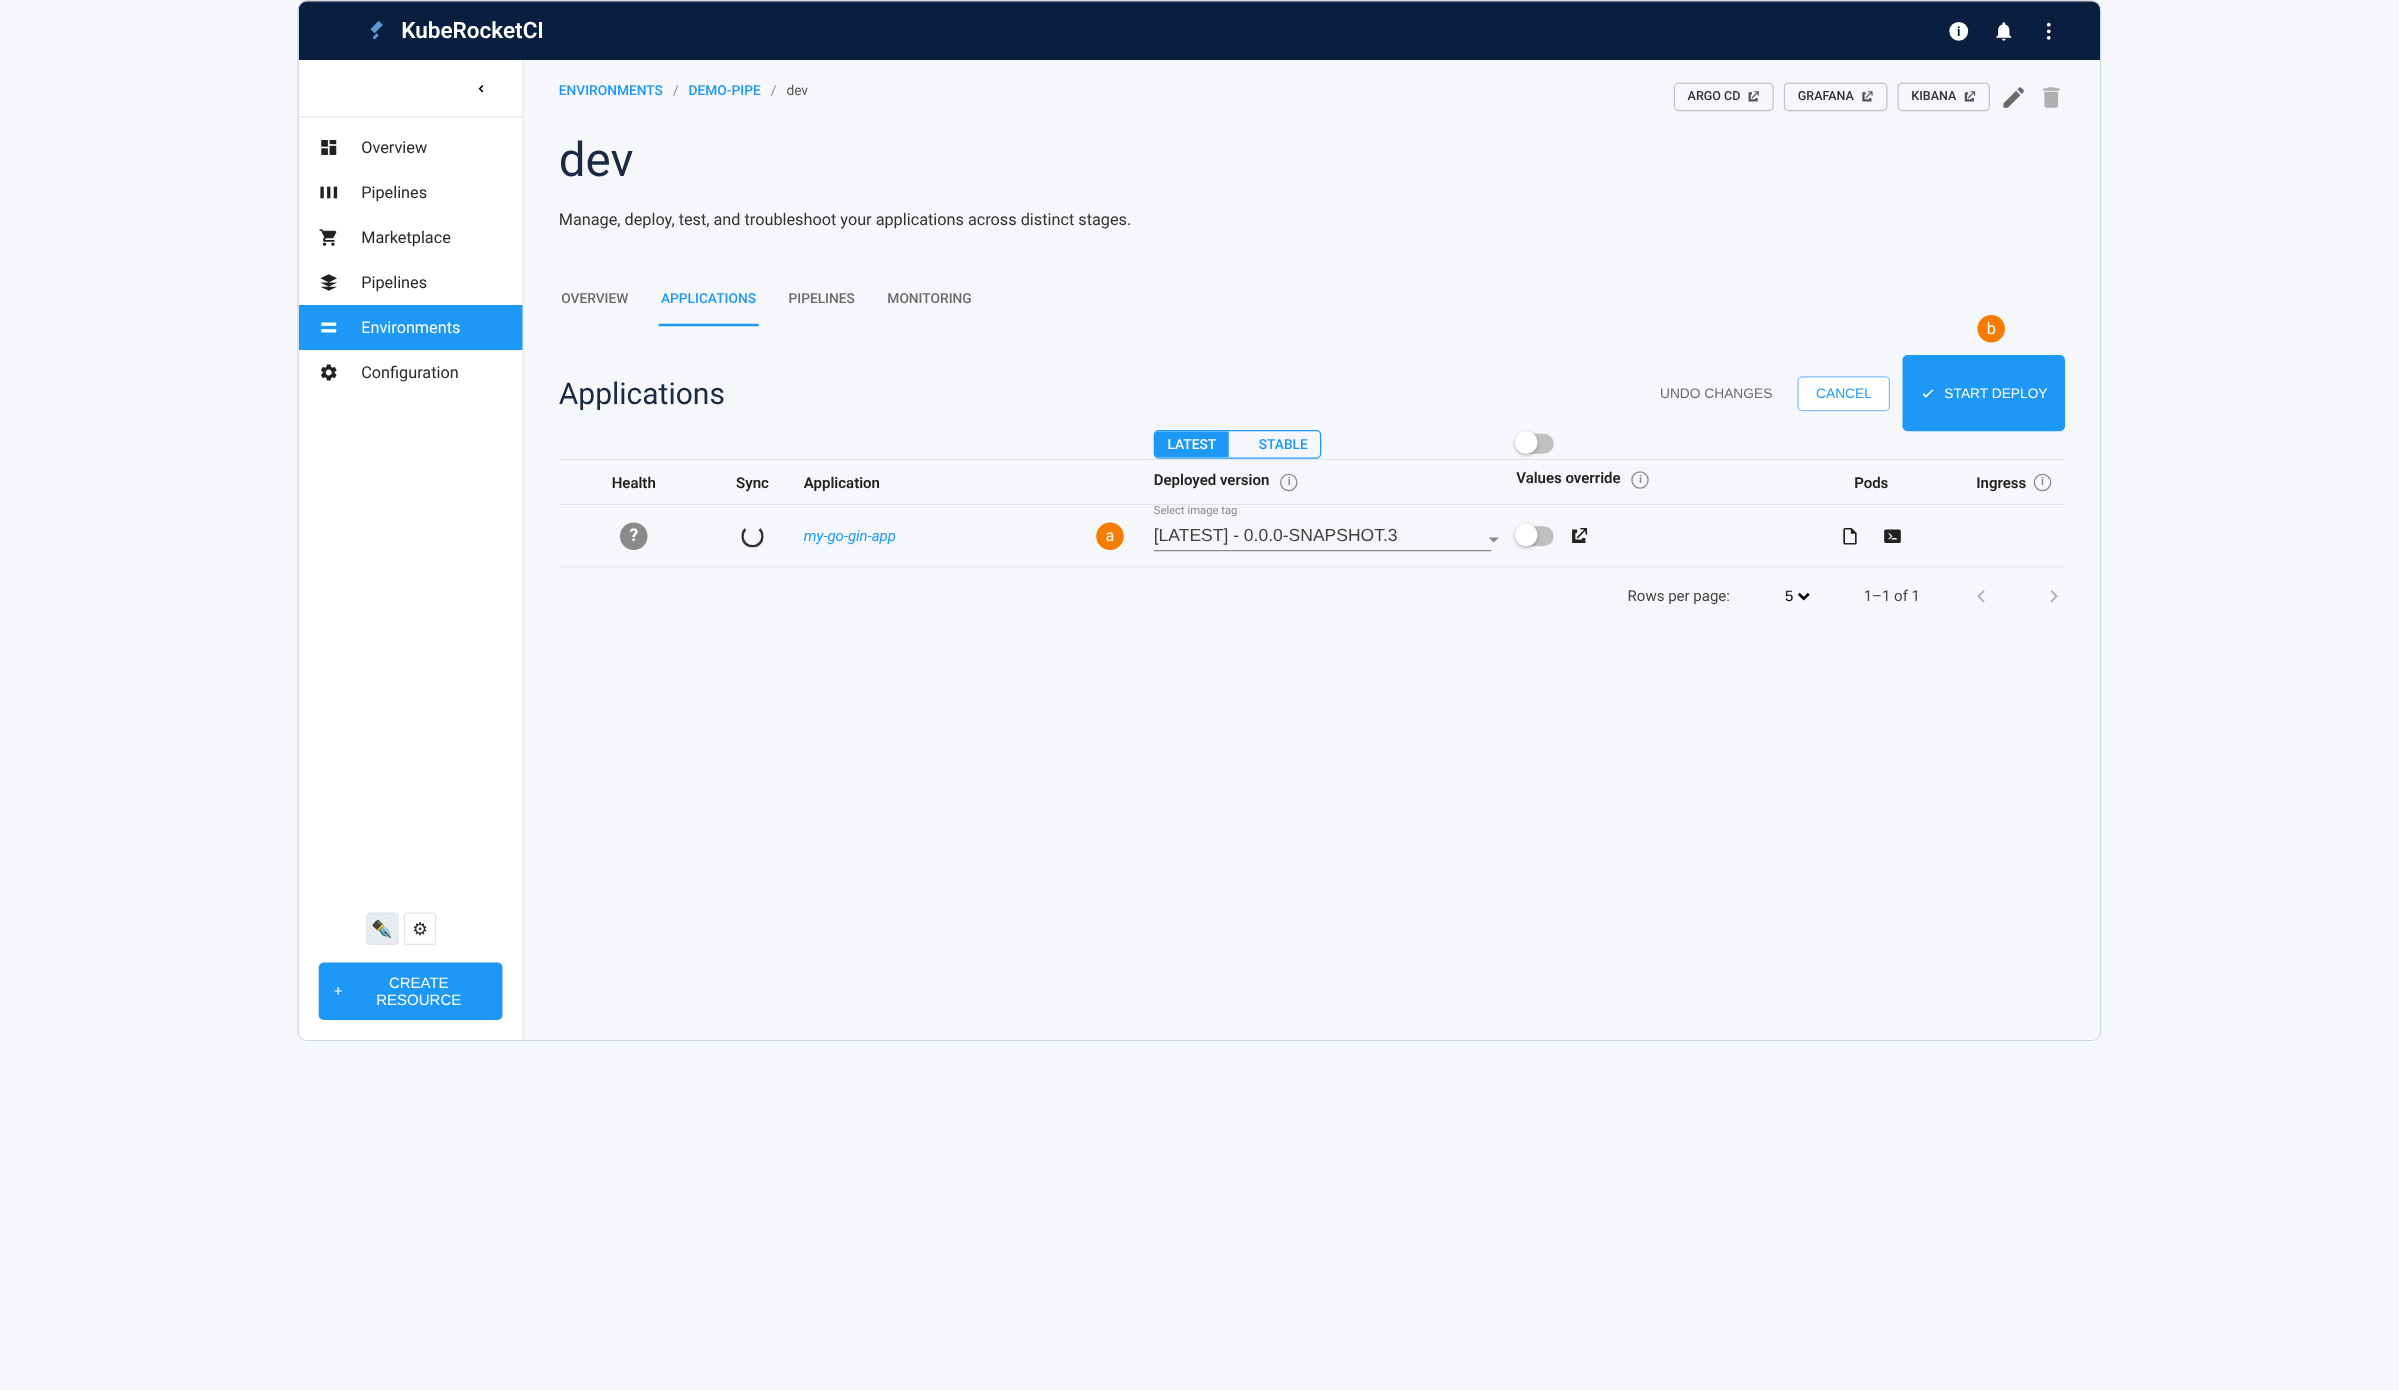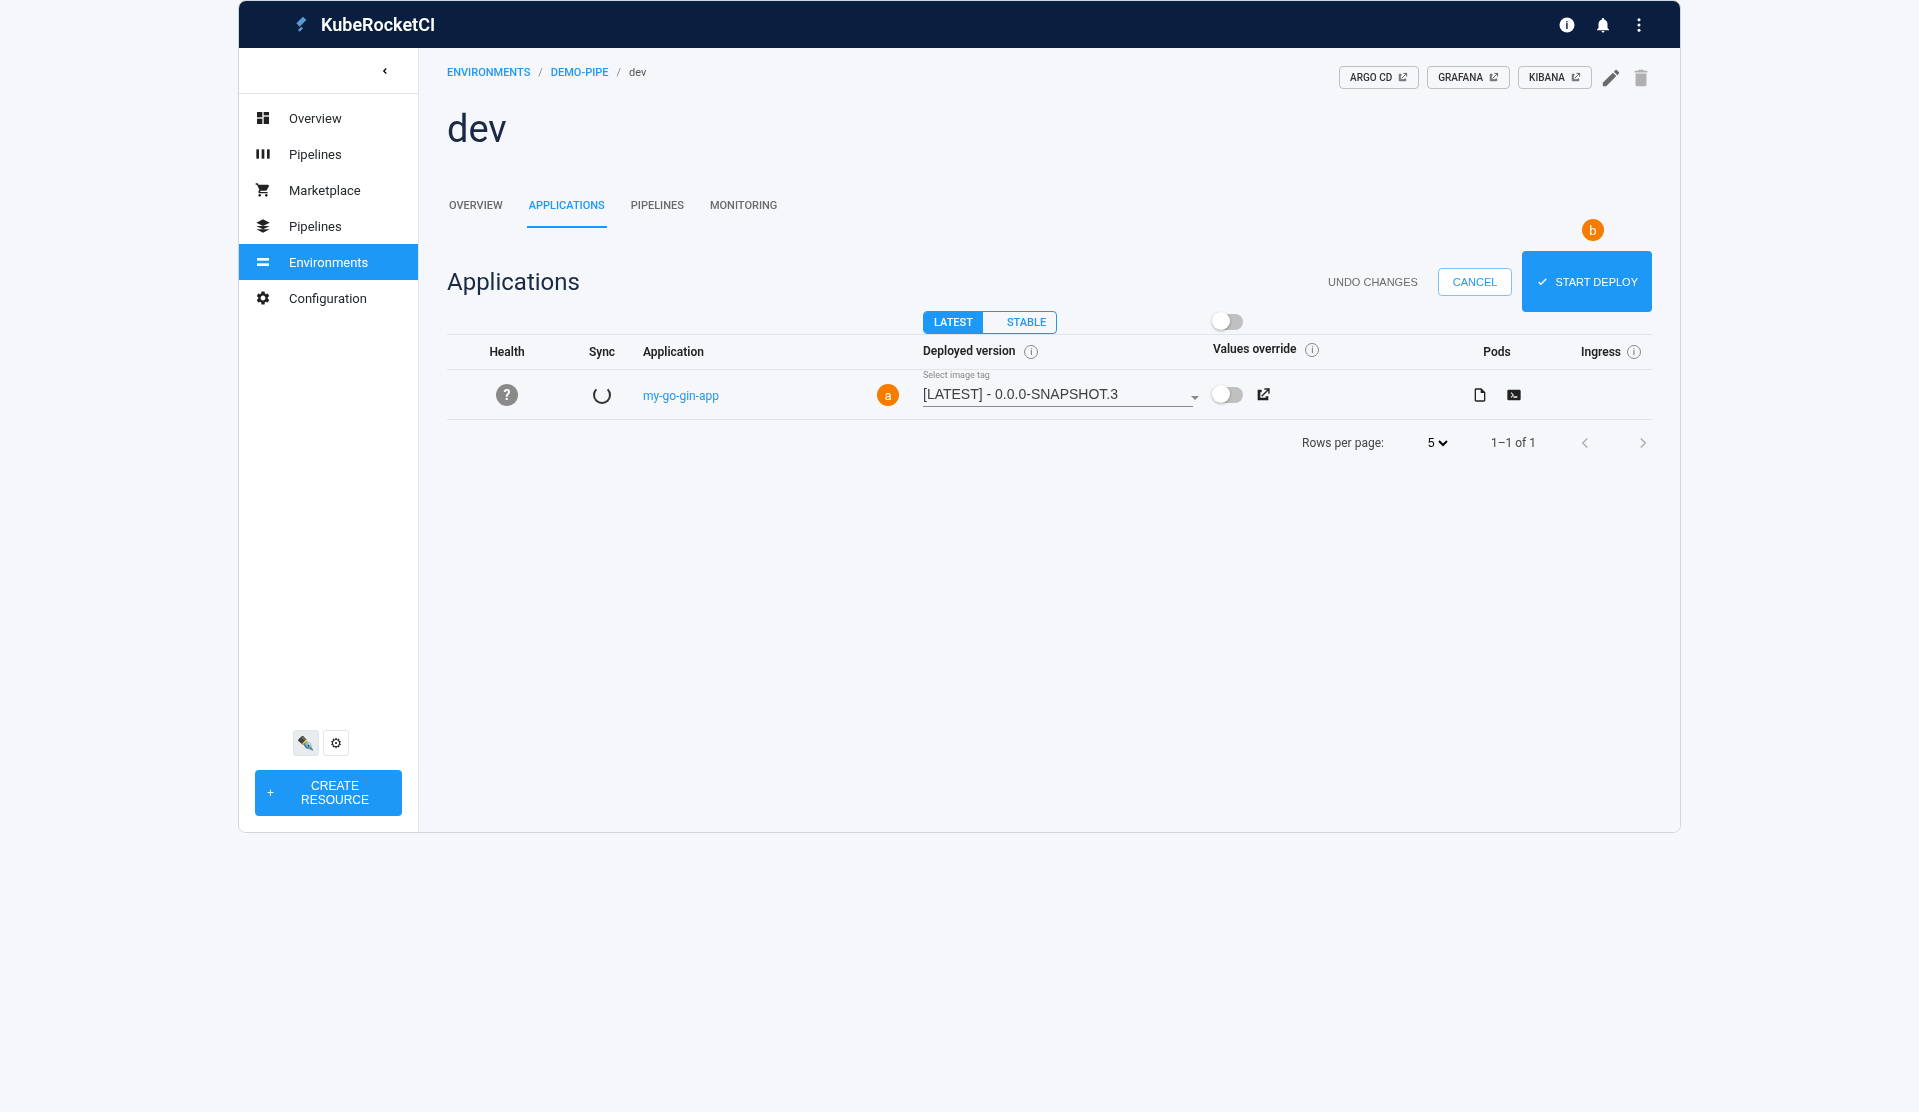--- a/index.html
+++ b/index.html
@@ -55,21 +55,21 @@
 .info { display: inline-flex; align-items: center; justify-content: center; width: 14px; height: 14px; border: 1px solid #888; border-radius: 50%; font-size: 9px; color: #888; margin-left: 6px; }
 .seg { display: flex; border: 1px solid #1e98f6; border-radius: 4px; overflow: hidden; font-size: 11px; font-weight: 500; }
 .seg div { padding: 4px 10px; cursor: pointer; }
 .seg .on { background: #1e98f6; color: #fff; }
 .seg .off { color: #1e98f6; padding-left: 24px; }
 .toggle { width: 30px; height: 16px; background: #c0c0c0; border-radius: 8px; position: relative; }
 .toggle::after { content: ""; position: absolute; left: -1px; top: -2px; width: 18px; height: 18px; background: #fff; border-radius: 50%; box-shadow: 0 1px 3px rgba(0,0,0,0.3); }
 .tbl-row { padding: 12px 0; border-bottom: 1px solid #e1e4e8; position: relative; }
 .health-ic { width: 22px; height: 22px; border-radius: 50%; background: #8a8a8a; color: #fff; display: flex; align-items: center; justify-content: center; font-weight: bold; }
 .sync-ic { width: 18px; height: 18px; border: 2.5px solid #333; border-radius: 50%; border-top-color: transparent; }
-.app-link { color: #1e98f6; font-size: 12px; }
+.app-link { color: #1e98f6; font-size: 12px; font-style: italic; }
 .img-sel { position: relative; }
 .marker-a { left: -40px; top: 2px; }
 .img-label { font-size: 9px; color: #888; position: absolute; top: -12px; }
 .img-input { width: 270px; border: none; border-bottom: 1px solid #8a8a8a; font-size: 14px; padding: 4px 24px 4px 0; background: transparent; color: #404040; }
 .img-sel::after { content: ""; position: absolute; right: 8px; top: 14px; border: 4px solid transparent; border-top-color: #888; }
 .vo { display: flex; align-items: center; gap: 12px; }
 .open-ic { width: 16px; height: 16px; cursor: pointer; }
 .pod-ics { display: flex; gap: 18px; justify-content: center; }
 .pod-ics svg { width: 16px; height: 16px; }
 .pager { display: flex; align-items: center; justify-content: flex-end; gap: 40px; font-size: 12px; color: #444; padding: 14px 0; }
@@ -201,20 +201,21 @@
             </div>
           <div class="iconbtn">
               <svg viewBox="0 0 24 24" fill="#b0b0b0">
                 <path d="M6 19c0 1.1.9 2 2 2h8c1.1 0 2-.9 2-2V7H6v12zM19 4h-3.5l-1-1h-5l-1 1H5v2h14V4z"></path>
               </svg>
             </div>
         </div>
       </div>
 
       <h1 class="page-title">dev</h1>
+      <p class="page-desc">Manage, deploy, test, and troubleshoot your applications across distinct stages.</p>
 
       <div class="tabs">
         <div class="tab">OVERVIEW</div>
         <div class="tab active">APPLICATIONS</div>
         <div class="tab">PIPELINES</div>
         <div class="tab">MONITORING</div>
       </div>
 
       <div class="section-head">
         <h2 class="section-title">Applications</h2>

